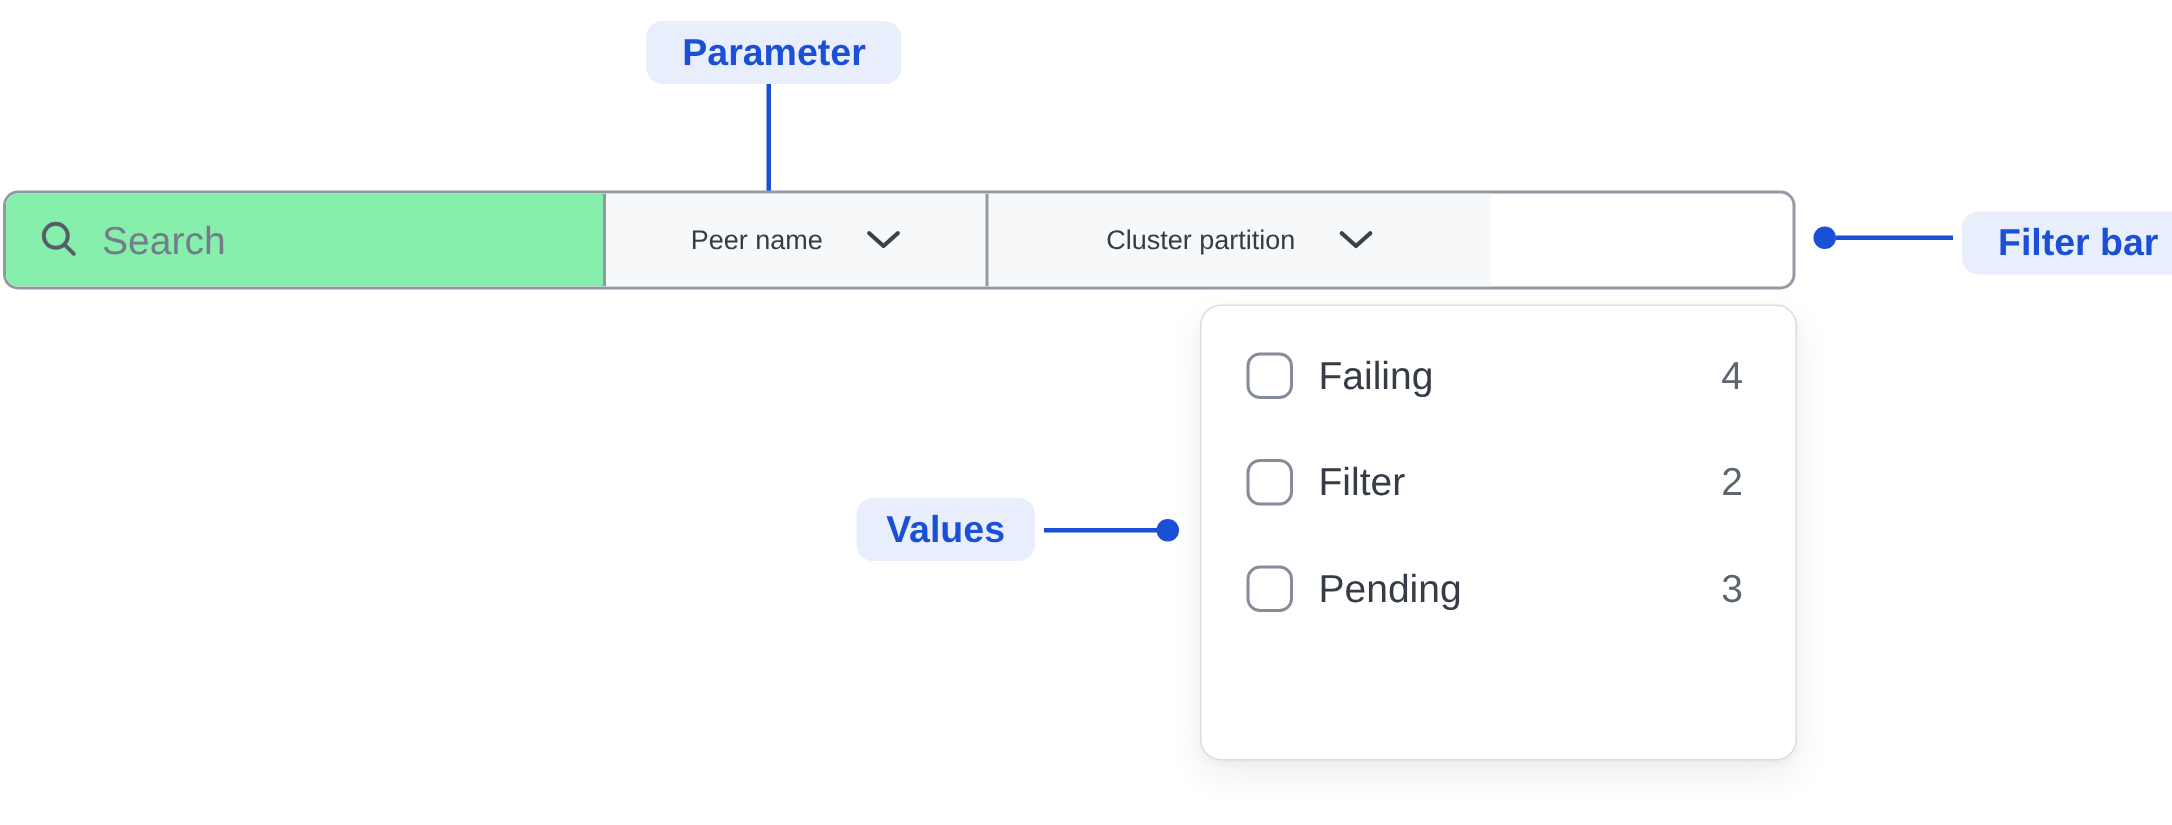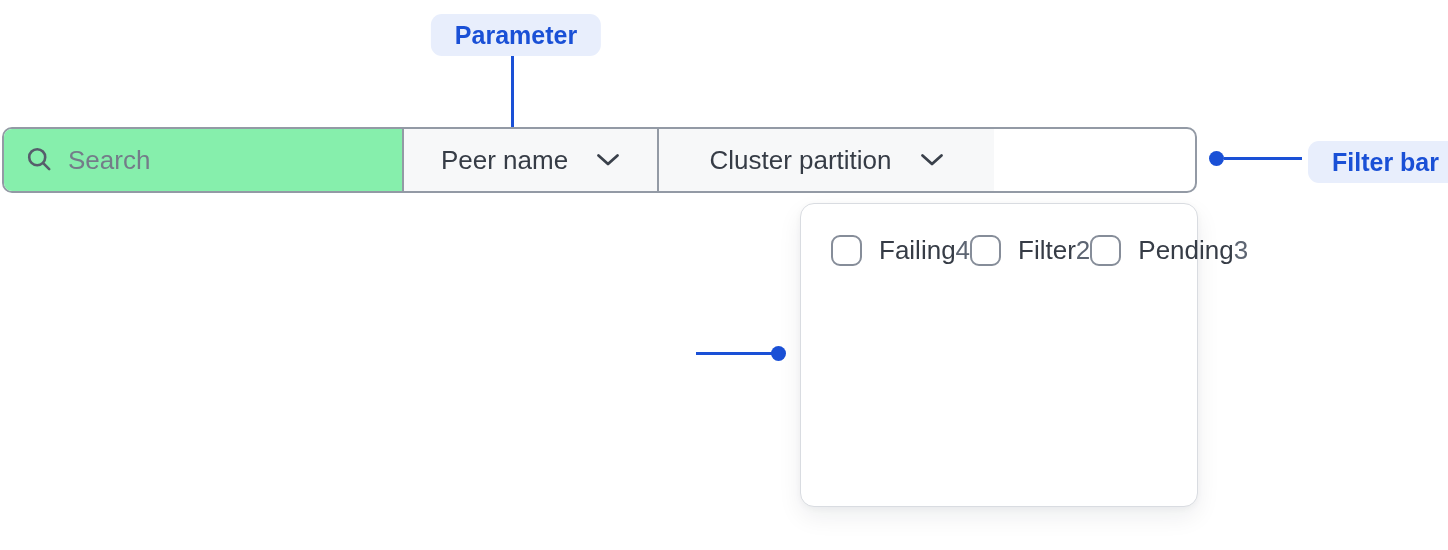--- a/index.html
+++ b/index.html
@@ -76,38 +76,38 @@
     font-size:26px;color:var(--text-dark);
   }
   .search-input::placeholder{color:var(--text-muted);opacity:1;}
   .fb-dropdown{
     border:none;
     border-left:2px solid var(--bar-border);
     background:var(--section-bg);
     display:flex;align-items:center;justify-content:center;
     gap:28px;
     font-family:"Liberation Sans", sans-serif;
-    font-size:26px;color:var(--text-dark);
+    font-size:18px;color:var(--text-dark);
     cursor:pointer;
   }
   .fb-dropdown .chev{display:flex;align-items:center;}
   .fb-peer{width:255px;flex:0 0 255px;}
   .fb-cluster{width:337px;flex:0 0 337px;}
   .fb-status{width:201px;flex:0 0 201px;}
 
   
   .panel{
     position:absolute;left:800px;top:203px;
     width:398px;height:304px;
     background:#fff;
     border:1.5px solid var(--panel-border);
     border-radius:14px;
     box-shadow:0 10px 24px rgba(20,26,40,.07), 0 2px 6px rgba(20,26,40,.04);
     padding:11px 35px 9px 30px;
-    display:flex;
+    display:flex;flex-direction:column;
   }
   .option-row{
     height:71px;
     display:flex;align-items:center;
     cursor:pointer;
   }
   .checkbox{
     width:31px;height:31px;flex:0 0 31px;
     border:2px solid var(--checkbox-border);
     border-radius:9px;
@@ -157,20 +157,21 @@
           </svg>
       </span>
     </button>
 
   </div>
 
   <div class="callout-dot dot-filter-bar"></div>
   <div class="callout-line line-filter-bar"></div>
   <div class="pill pill-filter-bar">Filter bar</div>
 
+  <div class="pill pill-values">Values</div>
   <div class="callout-line line-values"></div>
   <div class="callout-dot dot-values"></div>
 
   <div class="panel">
     <div class="option-row">
       <span class="checkbox"></span>
       <span class="opt-label">Failing</span>
       <span class="opt-count">4</span>
     </div>
     <div class="option-row">

